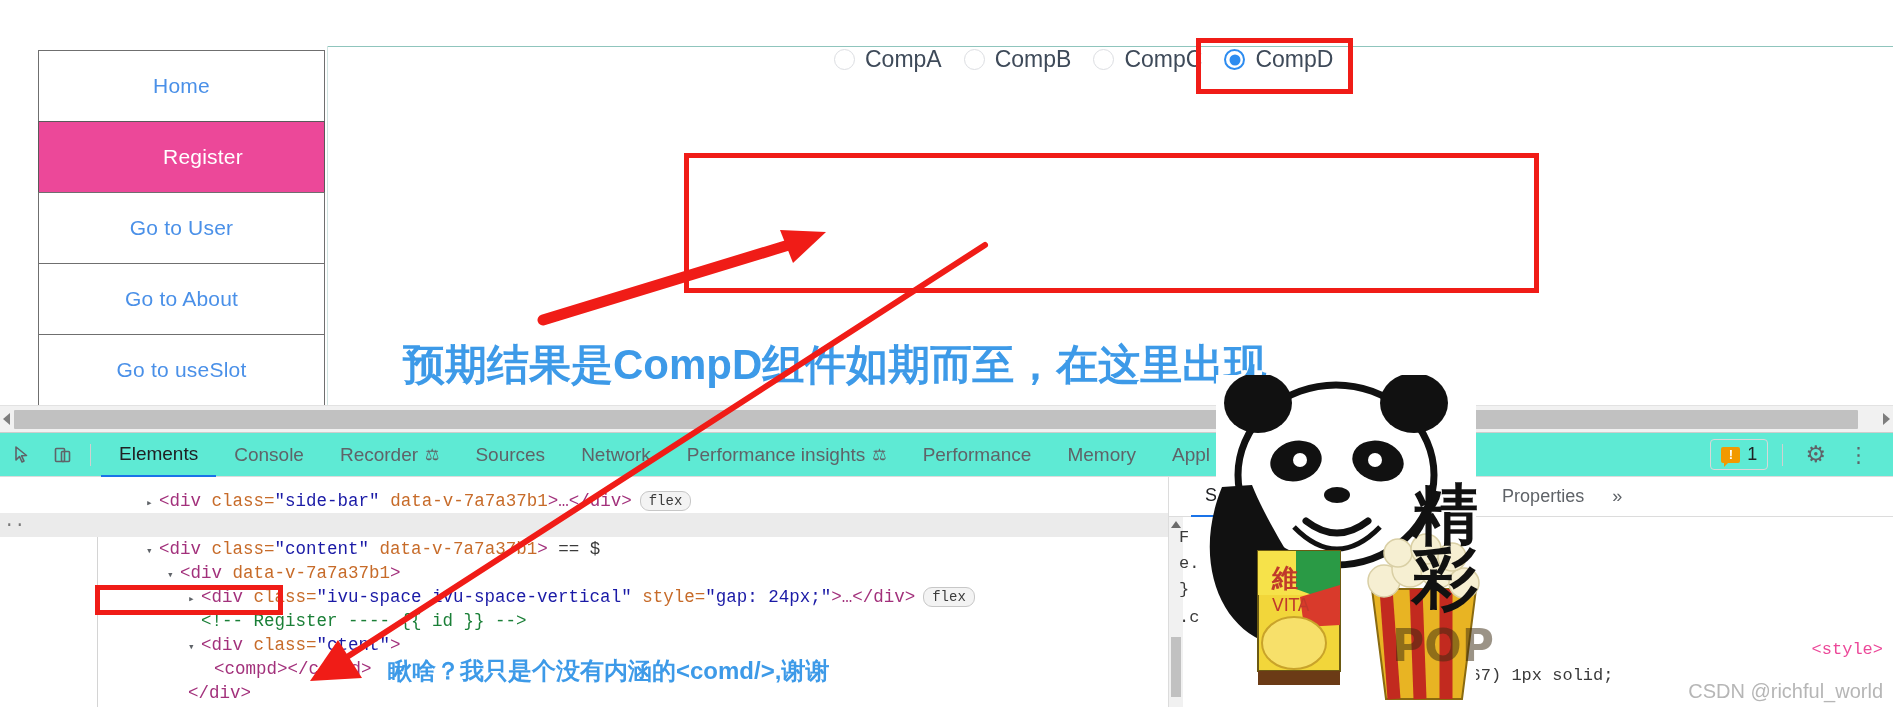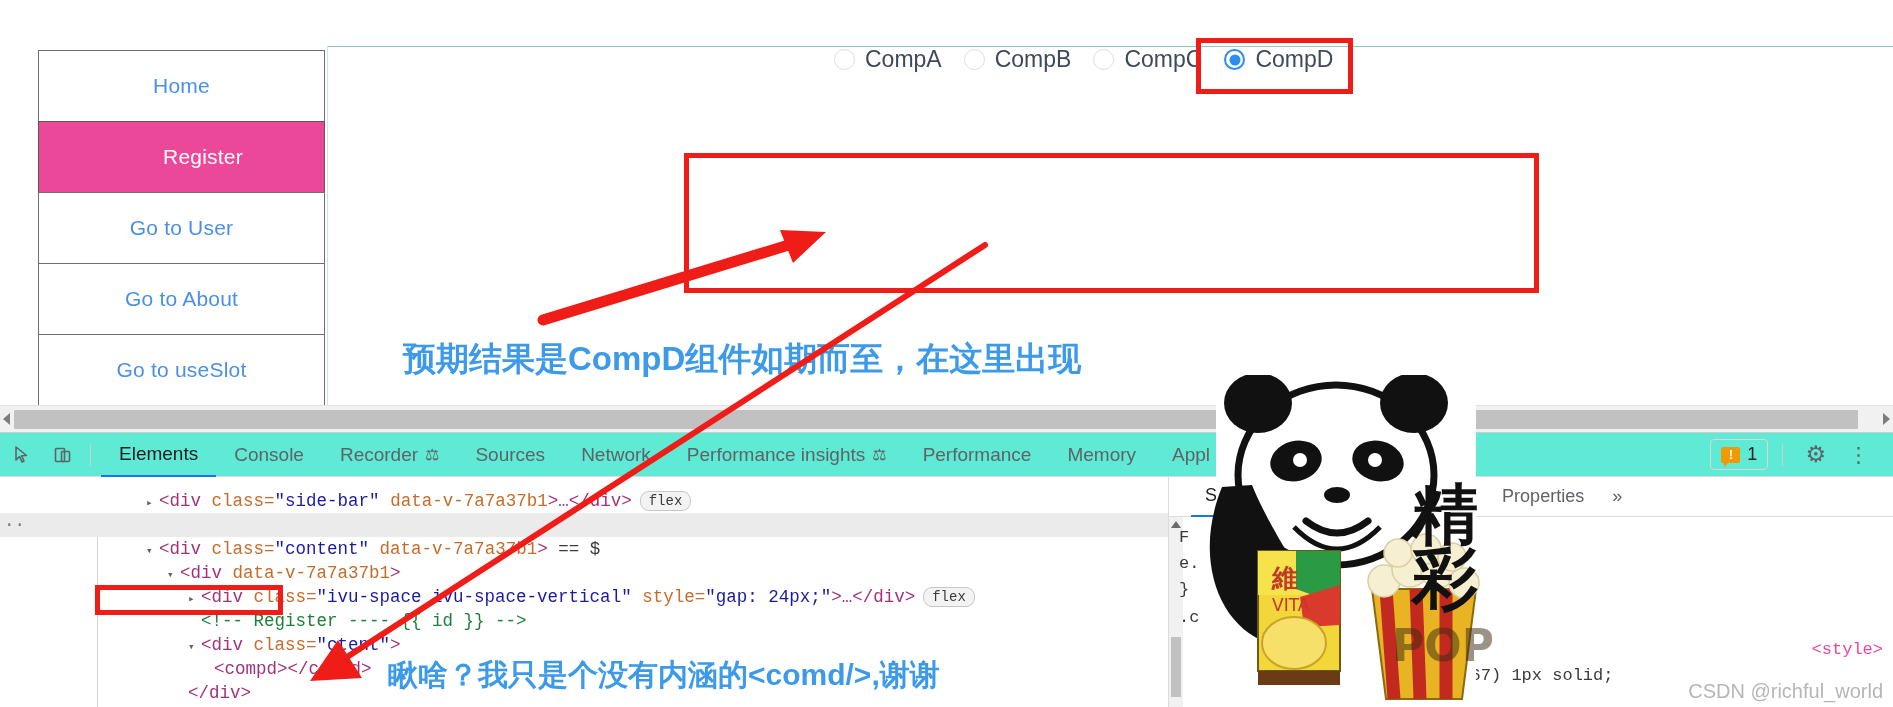--- a/index.html
+++ b/index.html
@@ -250,21 +250,21 @@
     <label class="radio-item" style="margin-right:0;">
       <span class="radio-circle checked"></span>
       <span class="radio-label">CompD</span>
     </label>
   </div>
 
   <div class="redbox" style="left:1196px; top:38px; width:157px; height:56px;"></div>
 
   <div class="redbox" style="left:684px; top:153px; width:855px; height:140px;"></div>
 
-  <div class="anno-blue" style="left:403px; top:337px; font-size:33px;">预期结果是CompD组件如期而至，在这里出现</div>
+  <div class="anno-blue" style="left:403px; top:337px; font-size:42px;">预期结果是CompD组件如期而至，在这里出现</div>
 </div>
 
 <div id="hscroll">
   <span class="arrow-l"></span>
   <div class="thumb"></div>
   <span class="arrow-r"></span>
 </div>
 
 <div id="devtools">
 
@@ -421,21 +421,21 @@
       <line x1="543" y1="320" x2="805" y2="240" stroke="#f01c17" stroke-width="11" stroke-linecap="round"></line>
       <polygon points="826,232 780,230 793,263" fill="#f01c17"></polygon>
     </g>
 
     <g>
       <line x1="330" y1="668" x2="985" y2="245" stroke="#f01c17" stroke-width="6" stroke-linecap="round"></line>
       <polygon points="310,681 362,678 338,640" fill="#f01c17"></polygon>
     </g>
   </svg>
 
-  <div class="anno-blue" style="left:388px; top:655px; font-size:30px;">瞅啥？我只是个没有内涵的&lt;comd/&gt;,谢谢</div>
+  <div class="anno-blue" style="left:388px; top:655px; font-size:24px;">瞅啥？我只是个没有内涵的&lt;comd/&gt;,谢谢</div>
 
   <div id="meme">
     <svg viewBox="0 0 330 332" width="330" height="332">
 
       <path d="M40 0 H300 V332 H40 Z" fill="#ffffff"></path>
 
       <ellipse cx="160" cy="100" rx="98" ry="90" fill="#ffffff" stroke="#111" stroke-width="7"></ellipse>
 
       <ellipse cx="82" cy="28" rx="34" ry="30" fill="#111"></ellipse>
       <ellipse cx="238" cy="28" rx="34" ry="30" fill="#111"></ellipse>

